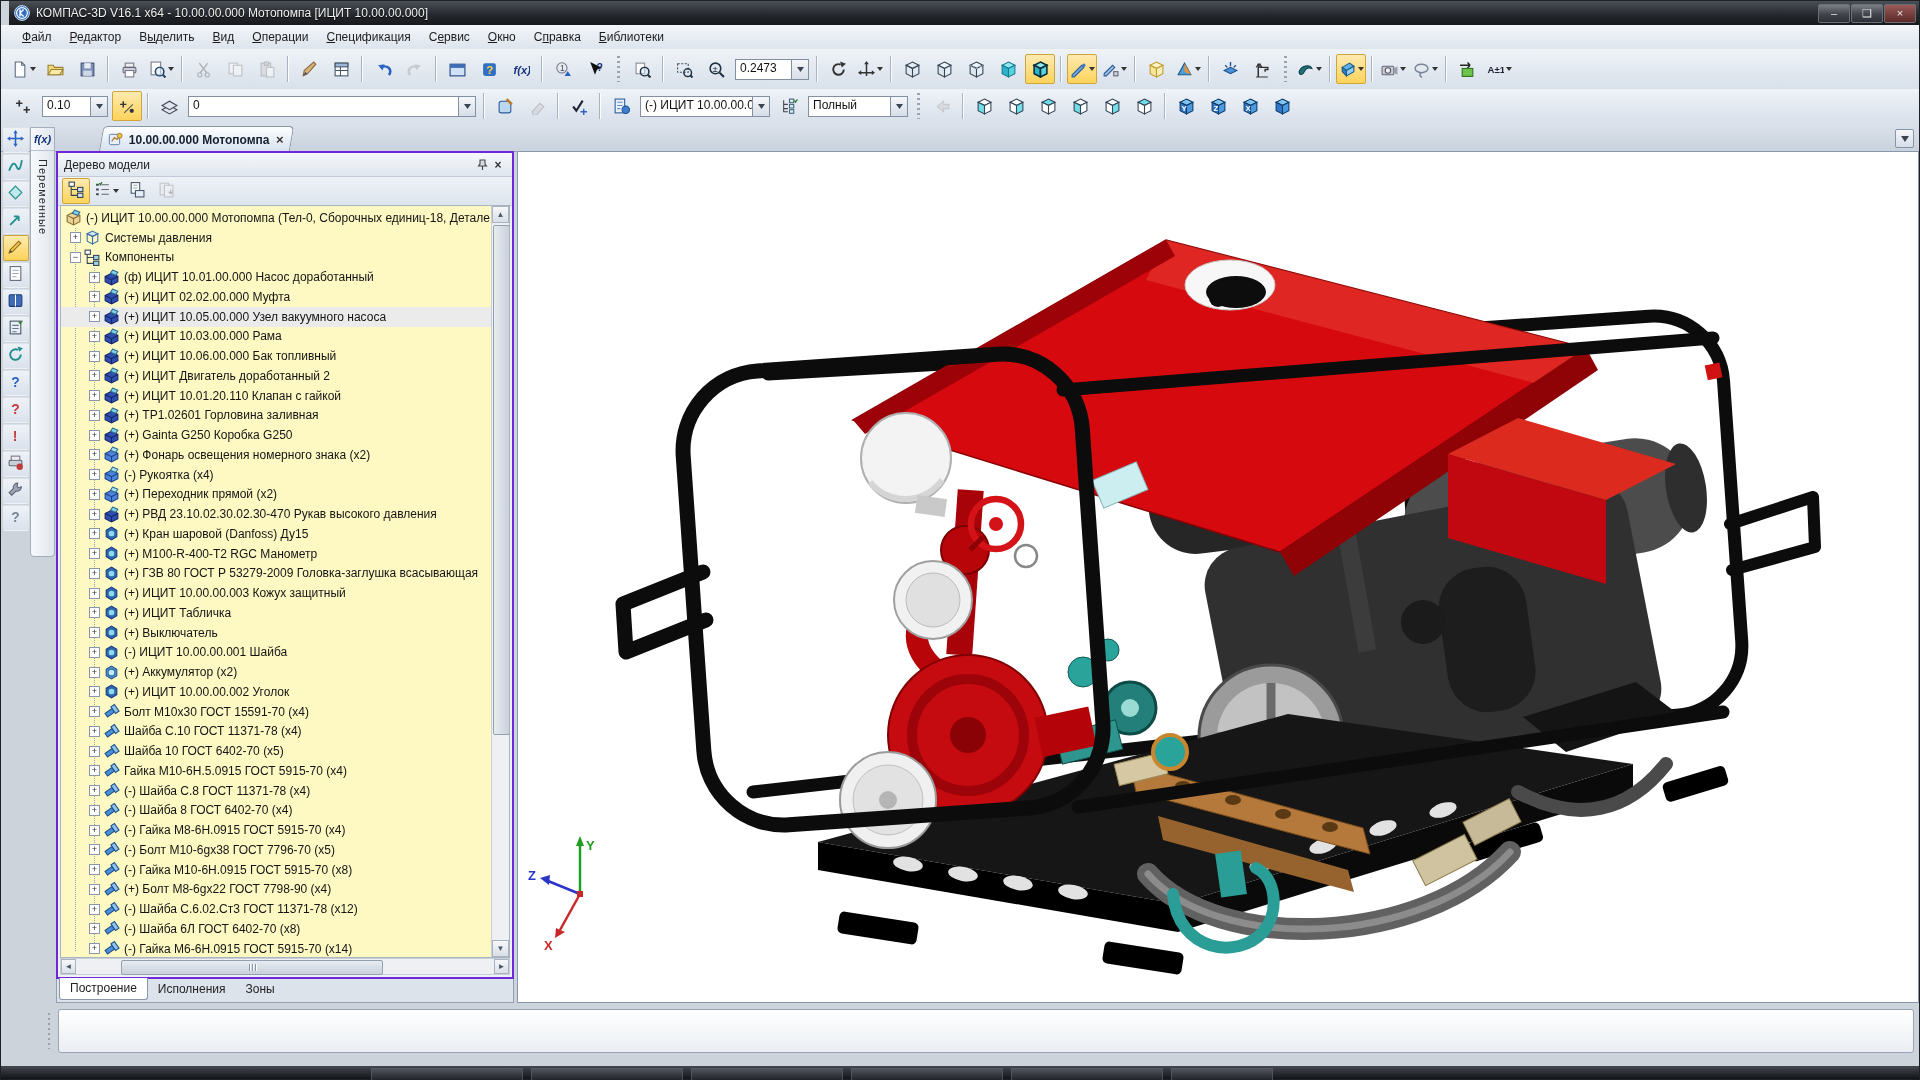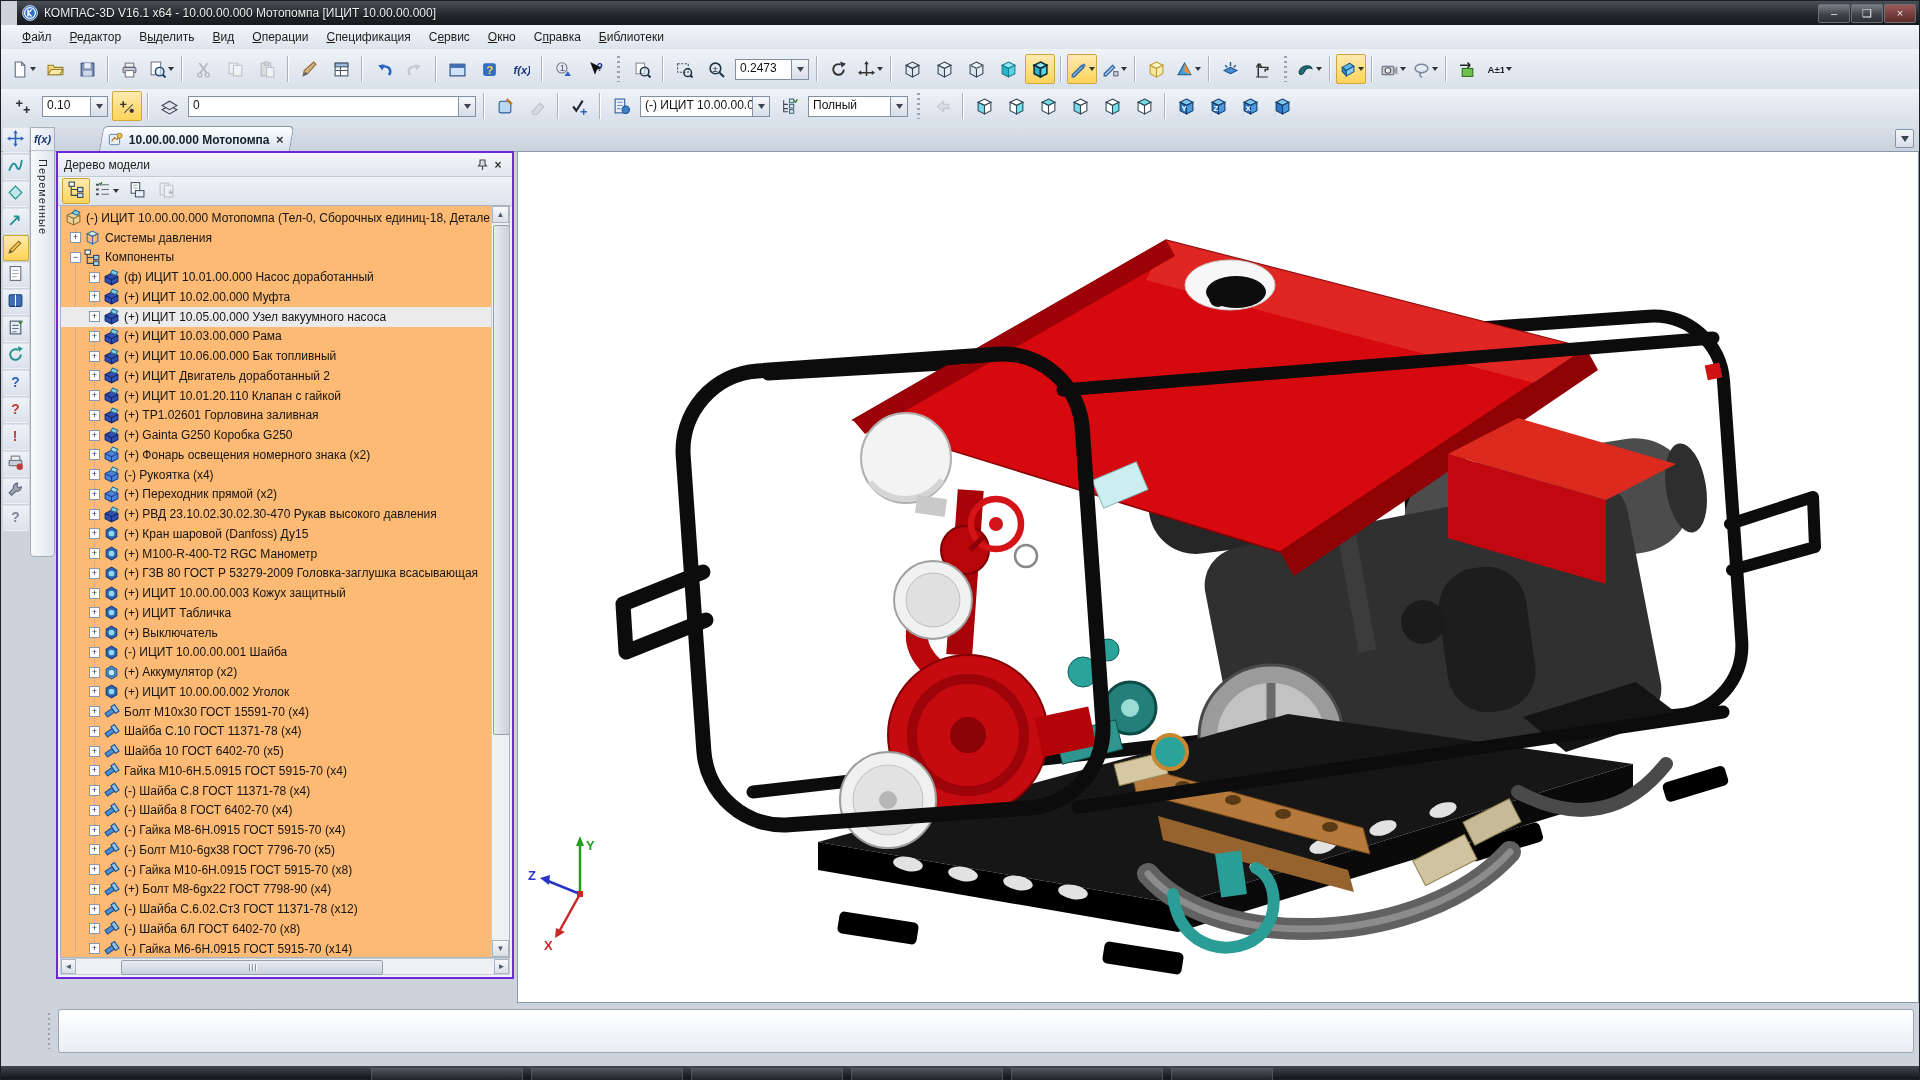--- a/index.html
+++ b/index.html
@@ -1,21 +1,21 @@
 <!DOCTYPE html>
 <html><head>
 <meta charset="utf-8">
 <style>
   html,body{margin:0;padding:0;}
   body{width:1920px;height:1080px;overflow:hidden;position:relative;
        font-family:"Liberation Sans",sans-serif;background:#cdd3db;}
   .app{position:absolute;inset:0;border:1px solid #1d2126;box-sizing:border-box;}
 
   
-  .titlebar{position:absolute;left:16px;top:0;right:0;height:24px;
+  .titlebar{position:absolute;left:8px;top:0;right:0;height:24px;
     background:linear-gradient(#4b5058,#23262b 60%,#17191d);
     color:#f0f0f0;display:flex;align-items:center;font-size:12px;}
   .appicon{width:16px;height:16px;margin:0 6px 0 5px;}
   .titletext{white-space:nowrap;text-shadow:0 1px 1px #000;}
   .winbtns{margin-left:auto;display:flex;gap:1px;margin-right:3px;}
   .wbtn{width:30px;height:17px;border:1px solid #6b6f76;border-radius:2px;
     background:linear-gradient(#7a7e86,#41444b 55%,#2c2f35);color:#e8e8e8;
     display:flex;align-items:center;justify-content:center;font-size:11px;line-height:1;}
   .wbtn.close{background:linear-gradient(#9a5a58,#5a2a28);}
 
@@ -80,21 +80,21 @@
   .treehdr{height:23px;display:flex;align-items:center;padding:0 6px;font-size:12px;color:#222;
     background:linear-gradient(#f6f8fb,#dfe6ee);border-bottom:1px solid #c2cbd6;}
   .treehdr .sp{flex:1;}
   .hicon{width:16px;height:16px;display:flex;align-items:center;justify-content:center;color:#333;font-size:12px;}
   .treetb{height:28px;display:flex;align-items:center;padding-left:4px;gap:2px;
     background:linear-gradient(#eef2f7,#dde4ed);border-bottom:1px solid #c2cbd6;}
   .ttbtn{height:24px;min-width:26px;display:flex;align-items:center;justify-content:center;
     border:1px solid transparent;border-radius:2px;gap:1px;}
   .ttbtn.hl{background:linear-gradient(#ffeab0,#fdd35a);border-color:#cfa63c;}
   .ttbtn.dis{opacity:.42;filter:grayscale(.9);}
-  .treebody{position:absolute;left:2px;right:2px;top:52px;bottom:19px;background:#fdba74;
+  .treebody{position:absolute;left:2px;right:2px;top:52px;bottom:19px;background:#fef9c3;
     border:1px solid #aab4c0;overflow:hidden;}
   .rows{position:absolute;left:0;top:2px;right:17px;}
   .trow{height:19.75px;display:flex;align-items:center;font-size:12px;color:#141414;white-space:nowrap;}
   .trow.hl{background:#ebebeb;}
   .exp{width:11px;height:11px;box-sizing:border-box;border:1px solid #8796a8;background:#fff;
     font-size:9px;line-height:8px;text-align:center;color:#333;margin-right:3px;flex:none;}
   .ticn{width:17px;height:17px;margin-right:4px;flex:none;}
   .guide{position:absolute;border-left:1px dotted #9aa4ae;width:0;}
   
   .vsb{position:absolute;right:0;top:0;bottom:0;width:17px;background:#eef0f3;border-left:1px solid #c9d0d8;}
@@ -936,21 +936,21 @@
               </svg></span>
             <span>(ф) ИЦИТ 10.01.00.000 Насос доработанный</span>
           </div>
           <div class="trow" style="padding-left: 28px;">
             <span class="exp">+</span>
             <span class="ticn"><svg viewBox="0 0 16 16" width="17" height="17">
                 <path d="M2 7l6-3 6 3v5l-6 3-6-3z" fill="#2f4fae" stroke="#14246a"></path>
                 <path d="M2 7l6 3 6-3M8 10v5" stroke="#14246a" fill="none"></path>
                 <polygon points="9,1 14,3 12,6 7,4" fill="#7fd0e8" stroke="#2a6a8a"></polygon>
               </svg></span>
-            <span>(+) ИЦИТ 10.02.00.000 Муфта</span>
+            <span>(+) ИЦИТ 02.02.00.000 Муфта</span>
           </div>
           <div class="trow hl" style="padding-left: 28px;">
             <span class="exp">+</span>
             <span class="ticn"><svg viewBox="0 0 16 16" width="17" height="17">
                 <path d="M2 7l6-3 6 3v5l-6 3-6-3z" fill="#2f4fae" stroke="#14246a"></path>
                 <path d="M2 7l6 3 6-3M8 10v5" stroke="#14246a" fill="none"></path>
                 <polygon points="9,1 14,3 12,6 7,4" fill="#7fd0e8" stroke="#2a6a8a"></polygon>
               </svg></span>
             <span>(+) ИЦИТ 10.05.00.000 Узел вакуумного насоса</span>
           </div>
@@ -1259,20 +1259,25 @@
       <div class="hthumb">
           <span class="hgrip">
             <i></i>
             <i></i>
             <i></i>
           </span>
         </div>
     </div>
   </div>
 
+  <div class="btabs" id="btabs">
+      <div class="btab active">Построение</div>
+      <div class="btab">Исполнения</div>
+      <div class="btab">Зоны</div>
+    </div>
 
   <div class="viewport">
     <svg width="1400" height="850" viewBox="0 0 1400 850">
 
       <g stroke="#0c0c0c" stroke-width="13" fill="none" stroke-linecap="round">
         <line x1="250" y1="222" x2="955" y2="182"></line>
         <line x1="235" y1="640" x2="940" y2="560"></line>
         <rect x="895" y="170" width="320" height="400" rx="70" ry="70" transform="rotate(-4 1055 370)"></rect>
         <path d="M1212 372 L1295 345 M1214 418 L1297 395 M1295 345 L1297 395" stroke-width="12"></path>
       </g>

